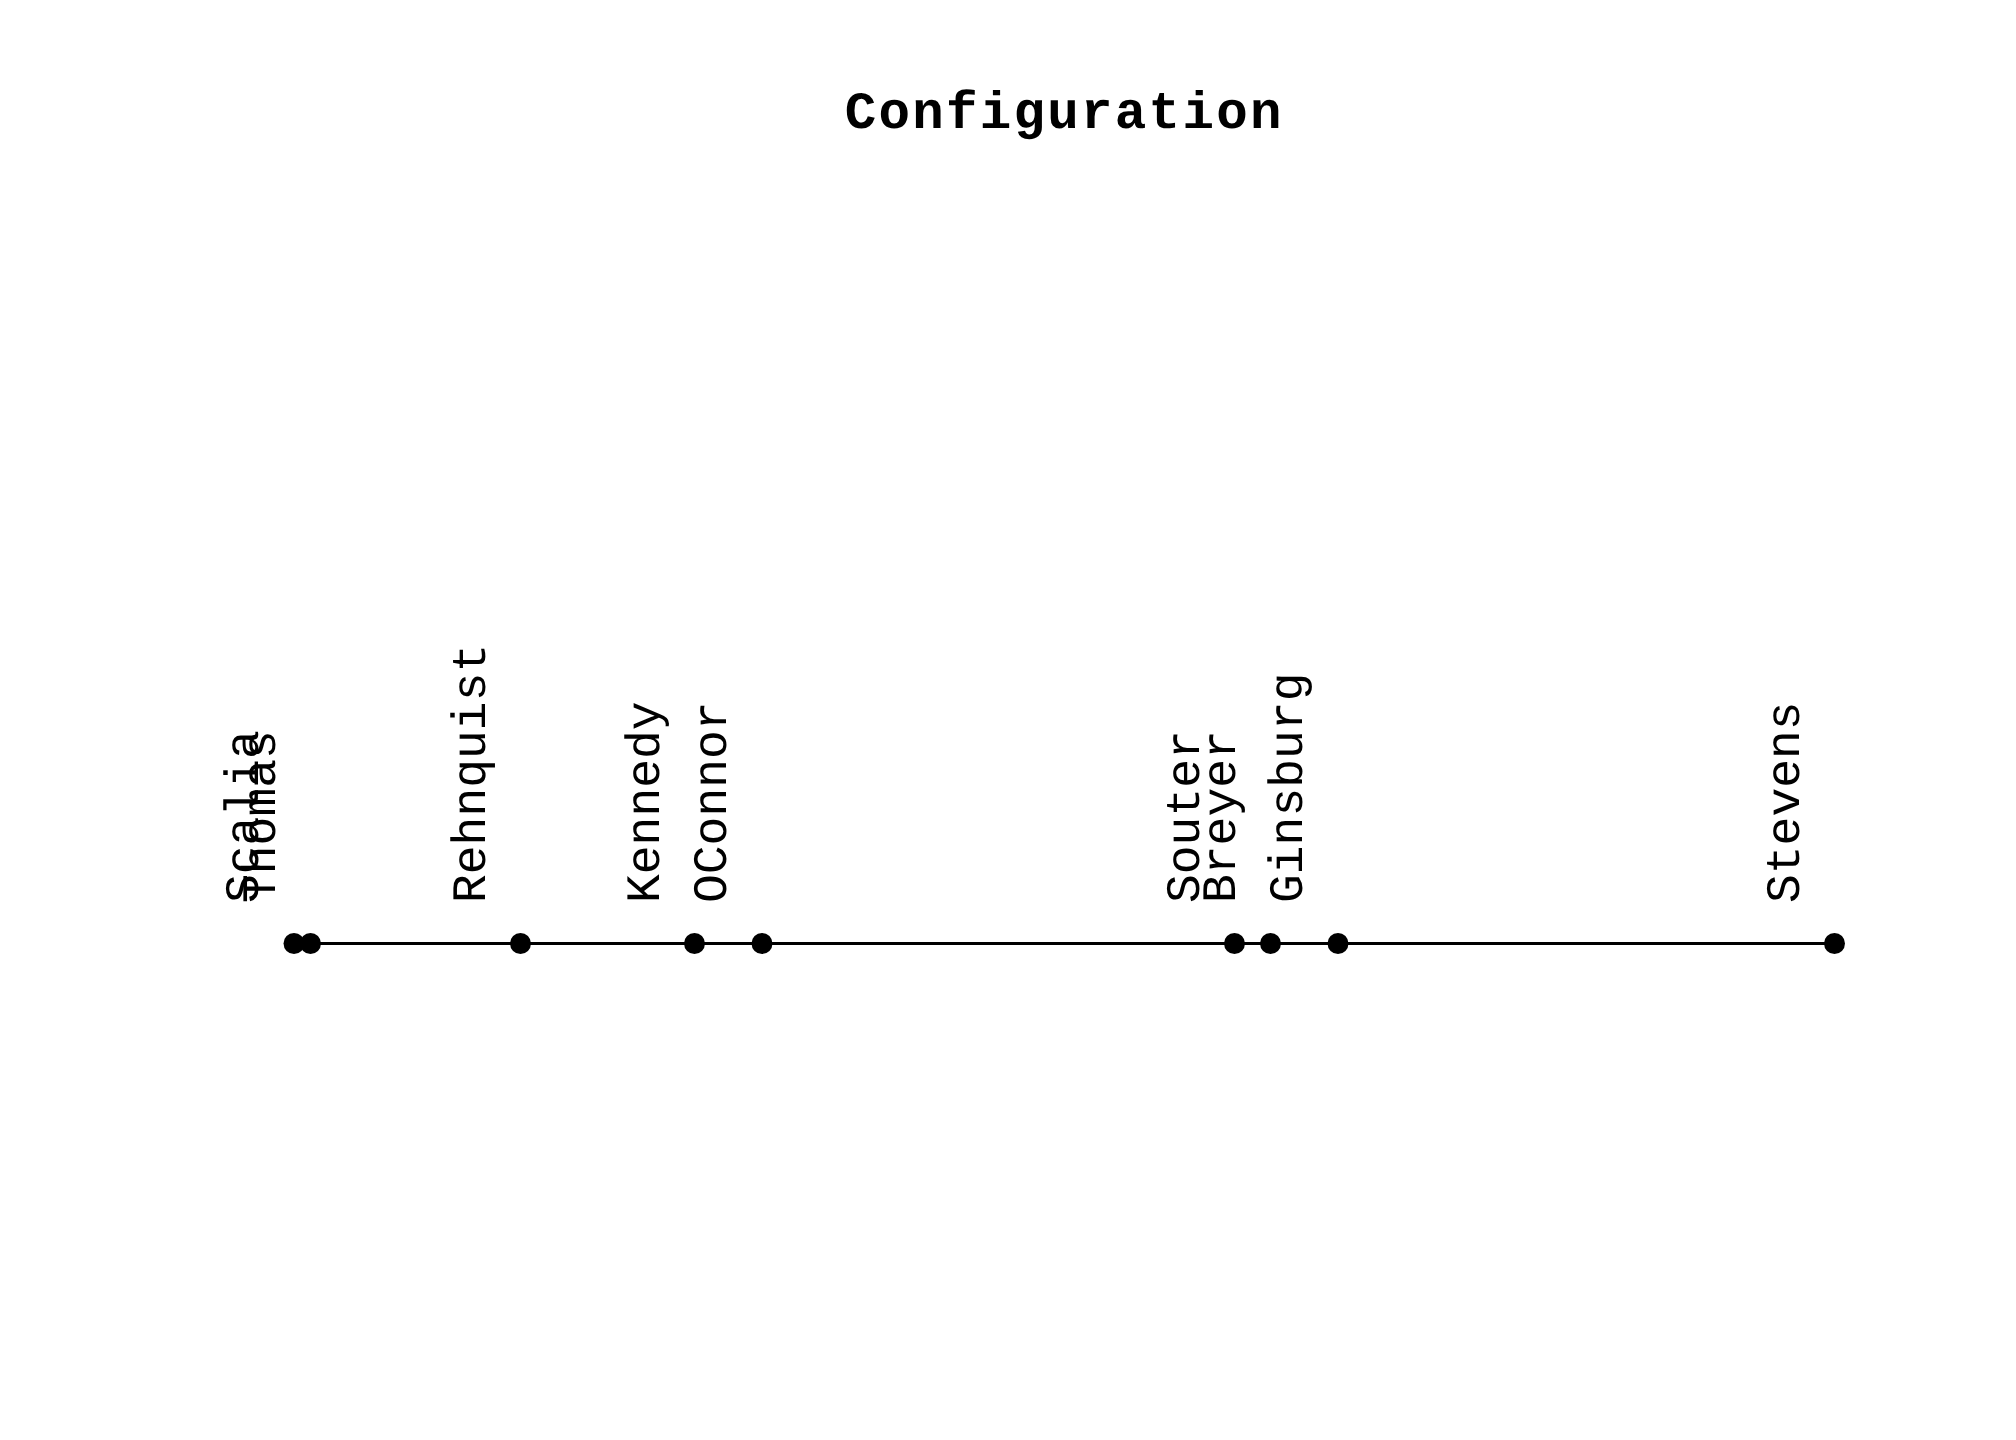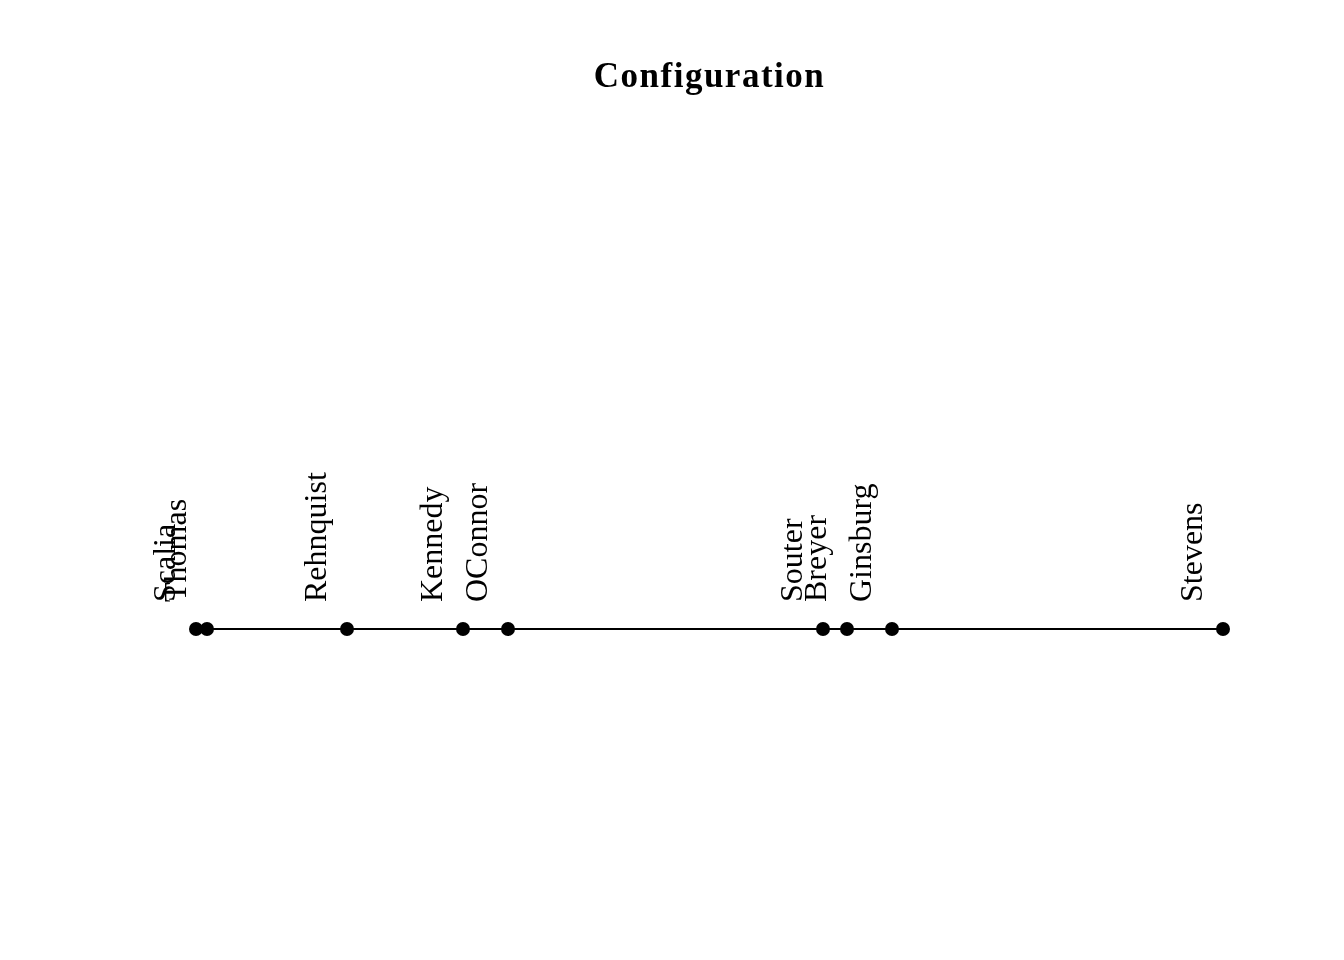--- a/index.html
+++ b/index.html
@@ -6,21 +6,21 @@
     margin: 0;
     padding: 0;
     background: #ffffff;
   }
   #canvas {
     position: relative;
     width: 1344px;
     height: 960px;
     background: #ffffff;
     overflow: hidden;
-    font-family: Liberation Serif, serif;
+    font-family: Liberation Mono, monospace;
     color: #000000;
   }
   .chart-title {
     position: absolute;
     left: 196px;
     top: 58px;
     width: 1027px;
     text-align: center;
     font-size: 35px;
     line-height: 36px;

